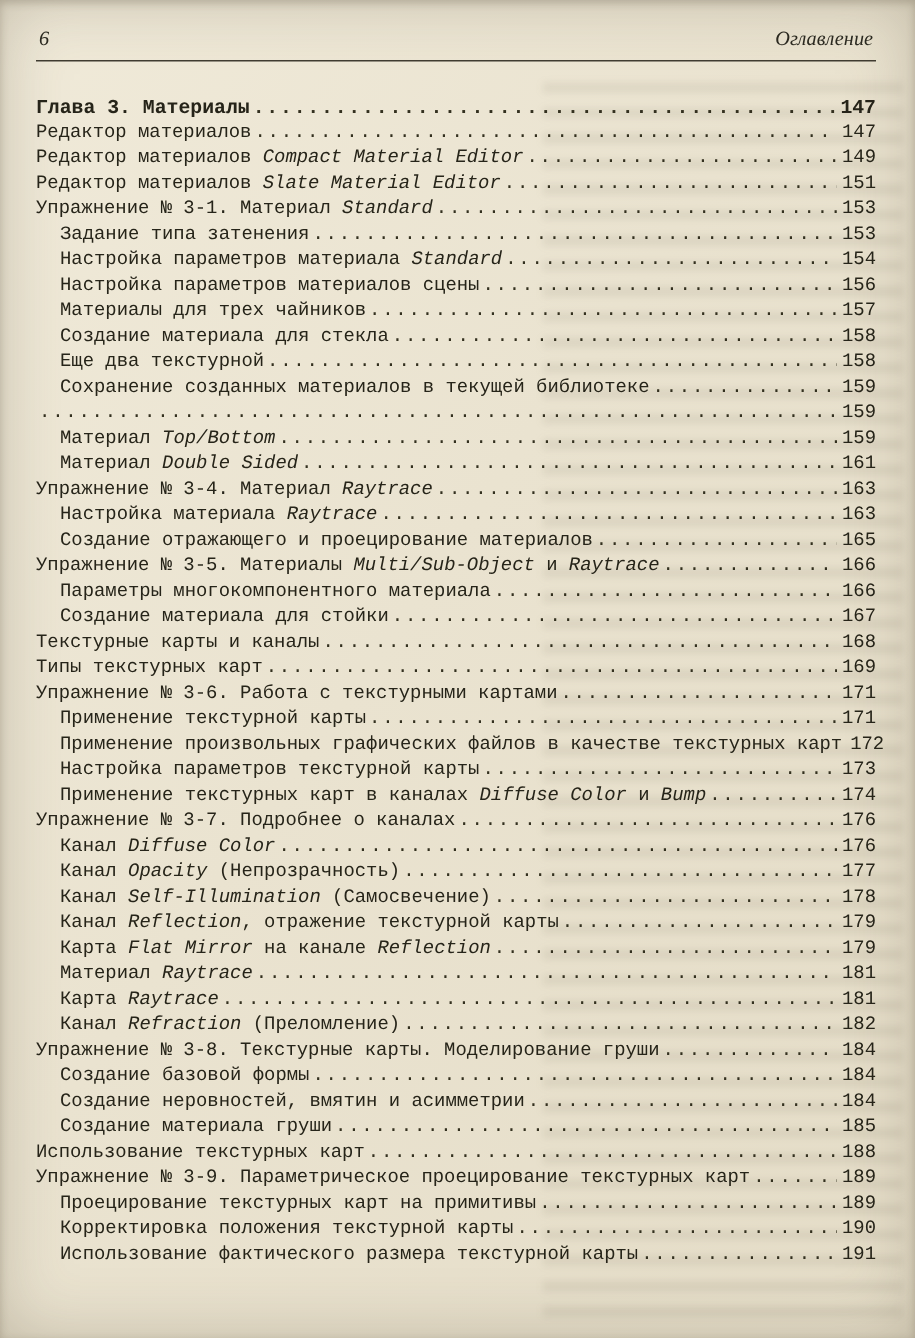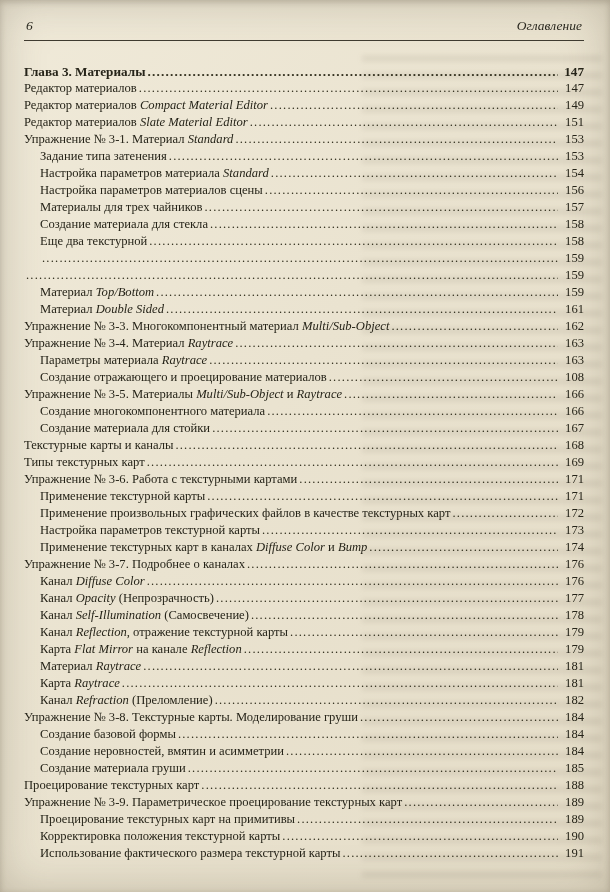--- a/index.html
+++ b/index.html
@@ -45,20 +45,21 @@
     z-index: 2;
   }
   .toc { position: relative; z-index: 2; }
   .toc-row {
     display: flex;
     align-items: center;
     line-height: 17px;
     font-size: 12.6px;
     color: #262419;
     white-space: nowrap;
+    font-family: Liberation Mono, monospace;
   }
   .toc-row.lvl2 { padding-left: 16px; }
   .toc-row.bold { font-weight: bold; font-size: 13.2px; }
   .toc-title { white-space: nowrap; }
   .dots {
     flex: 1;
     overflow: hidden;
     white-space: nowrap;
     margin: 0 2px 0 2px;
     color: #33301f;
@@ -130,64 +131,60 @@
         <span class="toc-title"><span>Создание материала для стекла</span></span>
         <span class="dots"></span>
         <span class="toc-page">158</span>
       </div>
       <div class="toc-row lvl2">
         <span class="toc-title"><span>Еще два текстурной</span></span>
         <span class="dots"></span>
         <span class="toc-page">158</span>
       </div>
       <div class="toc-row lvl2">
+        <span class="toc-title"><span>Сохранение созданных материалов в текущей библиотеке</span></span>
         <span class="dots"></span>
         <span class="toc-page">159</span>
       </div>
       <div class="toc-row lvl1">
         <span class="dots"></span>
         <span class="toc-page">159</span>
       </div>
       <div class="toc-row lvl2">
         <span class="toc-title"><span>Материал </span><i>Top/Bottom</i></span>
         <span class="dots"></span>
         <span class="toc-page">159</span>
       </div>
       <div class="toc-row lvl2">
         <span class="toc-title"><span>Материал </span><i>Double Sided</i></span>
         <span class="dots"></span>
         <span class="toc-page">161</span>
       </div>
       <div class="toc-row lvl1">
-        <span class="toc-title"><span>Упражнение № 3-3. Многокомпонентный материал </span><i>Multi/Sub-Object</i></span>
-        <span class="dots"></span>
-        <span class="toc-page">162</span>
-      </div>
-      <div class="toc-row lvl1">
         <span class="toc-title"><span>Упражнение № 3-4. Материал </span><i>Raytrace</i></span>
         <span class="dots"></span>
         <span class="toc-page">163</span>
       </div>
       <div class="toc-row lvl2">
-        <span class="toc-title"><span>Параметры материала </span><i>Raytrace</i></span>
+        <span class="toc-title"><span>Настройка материала </span><i>Raytrace</i></span>
         <span class="dots"></span>
         <span class="toc-page">163</span>
       </div>
       <div class="toc-row lvl2">
         <span class="toc-title"><span>Создание отражающего и проецирование материалов</span></span>
         <span class="dots"></span>
-        <span class="toc-page">108</span>
+        <span class="toc-page">165</span>
       </div>
       <div class="toc-row lvl1">
         <span class="toc-title"><span>Упражнение № 3-5. Материалы </span><i>Multi/Sub-Object</i><span> и </span><i>Raytrace</i></span>
         <span class="dots"></span>
         <span class="toc-page">166</span>
       </div>
       <div class="toc-row lvl2">
-        <span class="toc-title"><span>Создание многокомпонентного материала</span></span>
+        <span class="toc-title"><span>Параметры многокомпонентного материала</span></span>
         <span class="dots"></span>
         <span class="toc-page">166</span>
       </div>
       <div class="toc-row lvl2">
         <span class="toc-title"><span>Создание материала для стойки</span></span>
         <span class="dots"></span>
         <span class="toc-page">167</span>
       </div>
       <div class="toc-row lvl1">
         <span class="toc-title"><span>Текстурные карты и каналы</span></span>
@@ -283,21 +280,21 @@
         <span class="toc-title"><span>Создание неровностей, вмятин и асимметрии</span></span>
         <span class="dots"></span>
         <span class="toc-page">184</span>
       </div>
       <div class="toc-row lvl2">
         <span class="toc-title"><span>Создание материала груши</span></span>
         <span class="dots"></span>
         <span class="toc-page">185</span>
       </div>
       <div class="toc-row lvl1">
-        <span class="toc-title"><span>Проецирование текстурных карт</span></span>
+        <span class="toc-title"><span>Использование текстурных карт</span></span>
         <span class="dots"></span>
         <span class="toc-page">188</span>
       </div>
       <div class="toc-row lvl1">
         <span class="toc-title"><span>Упражнение № 3-9. Параметрическое проецирование текстурных карт</span></span>
         <span class="dots"></span>
         <span class="toc-page">189</span>
       </div>
       <div class="toc-row lvl2">
         <span class="toc-title"><span>Проецирование текстурных карт на примитивы</span></span>

